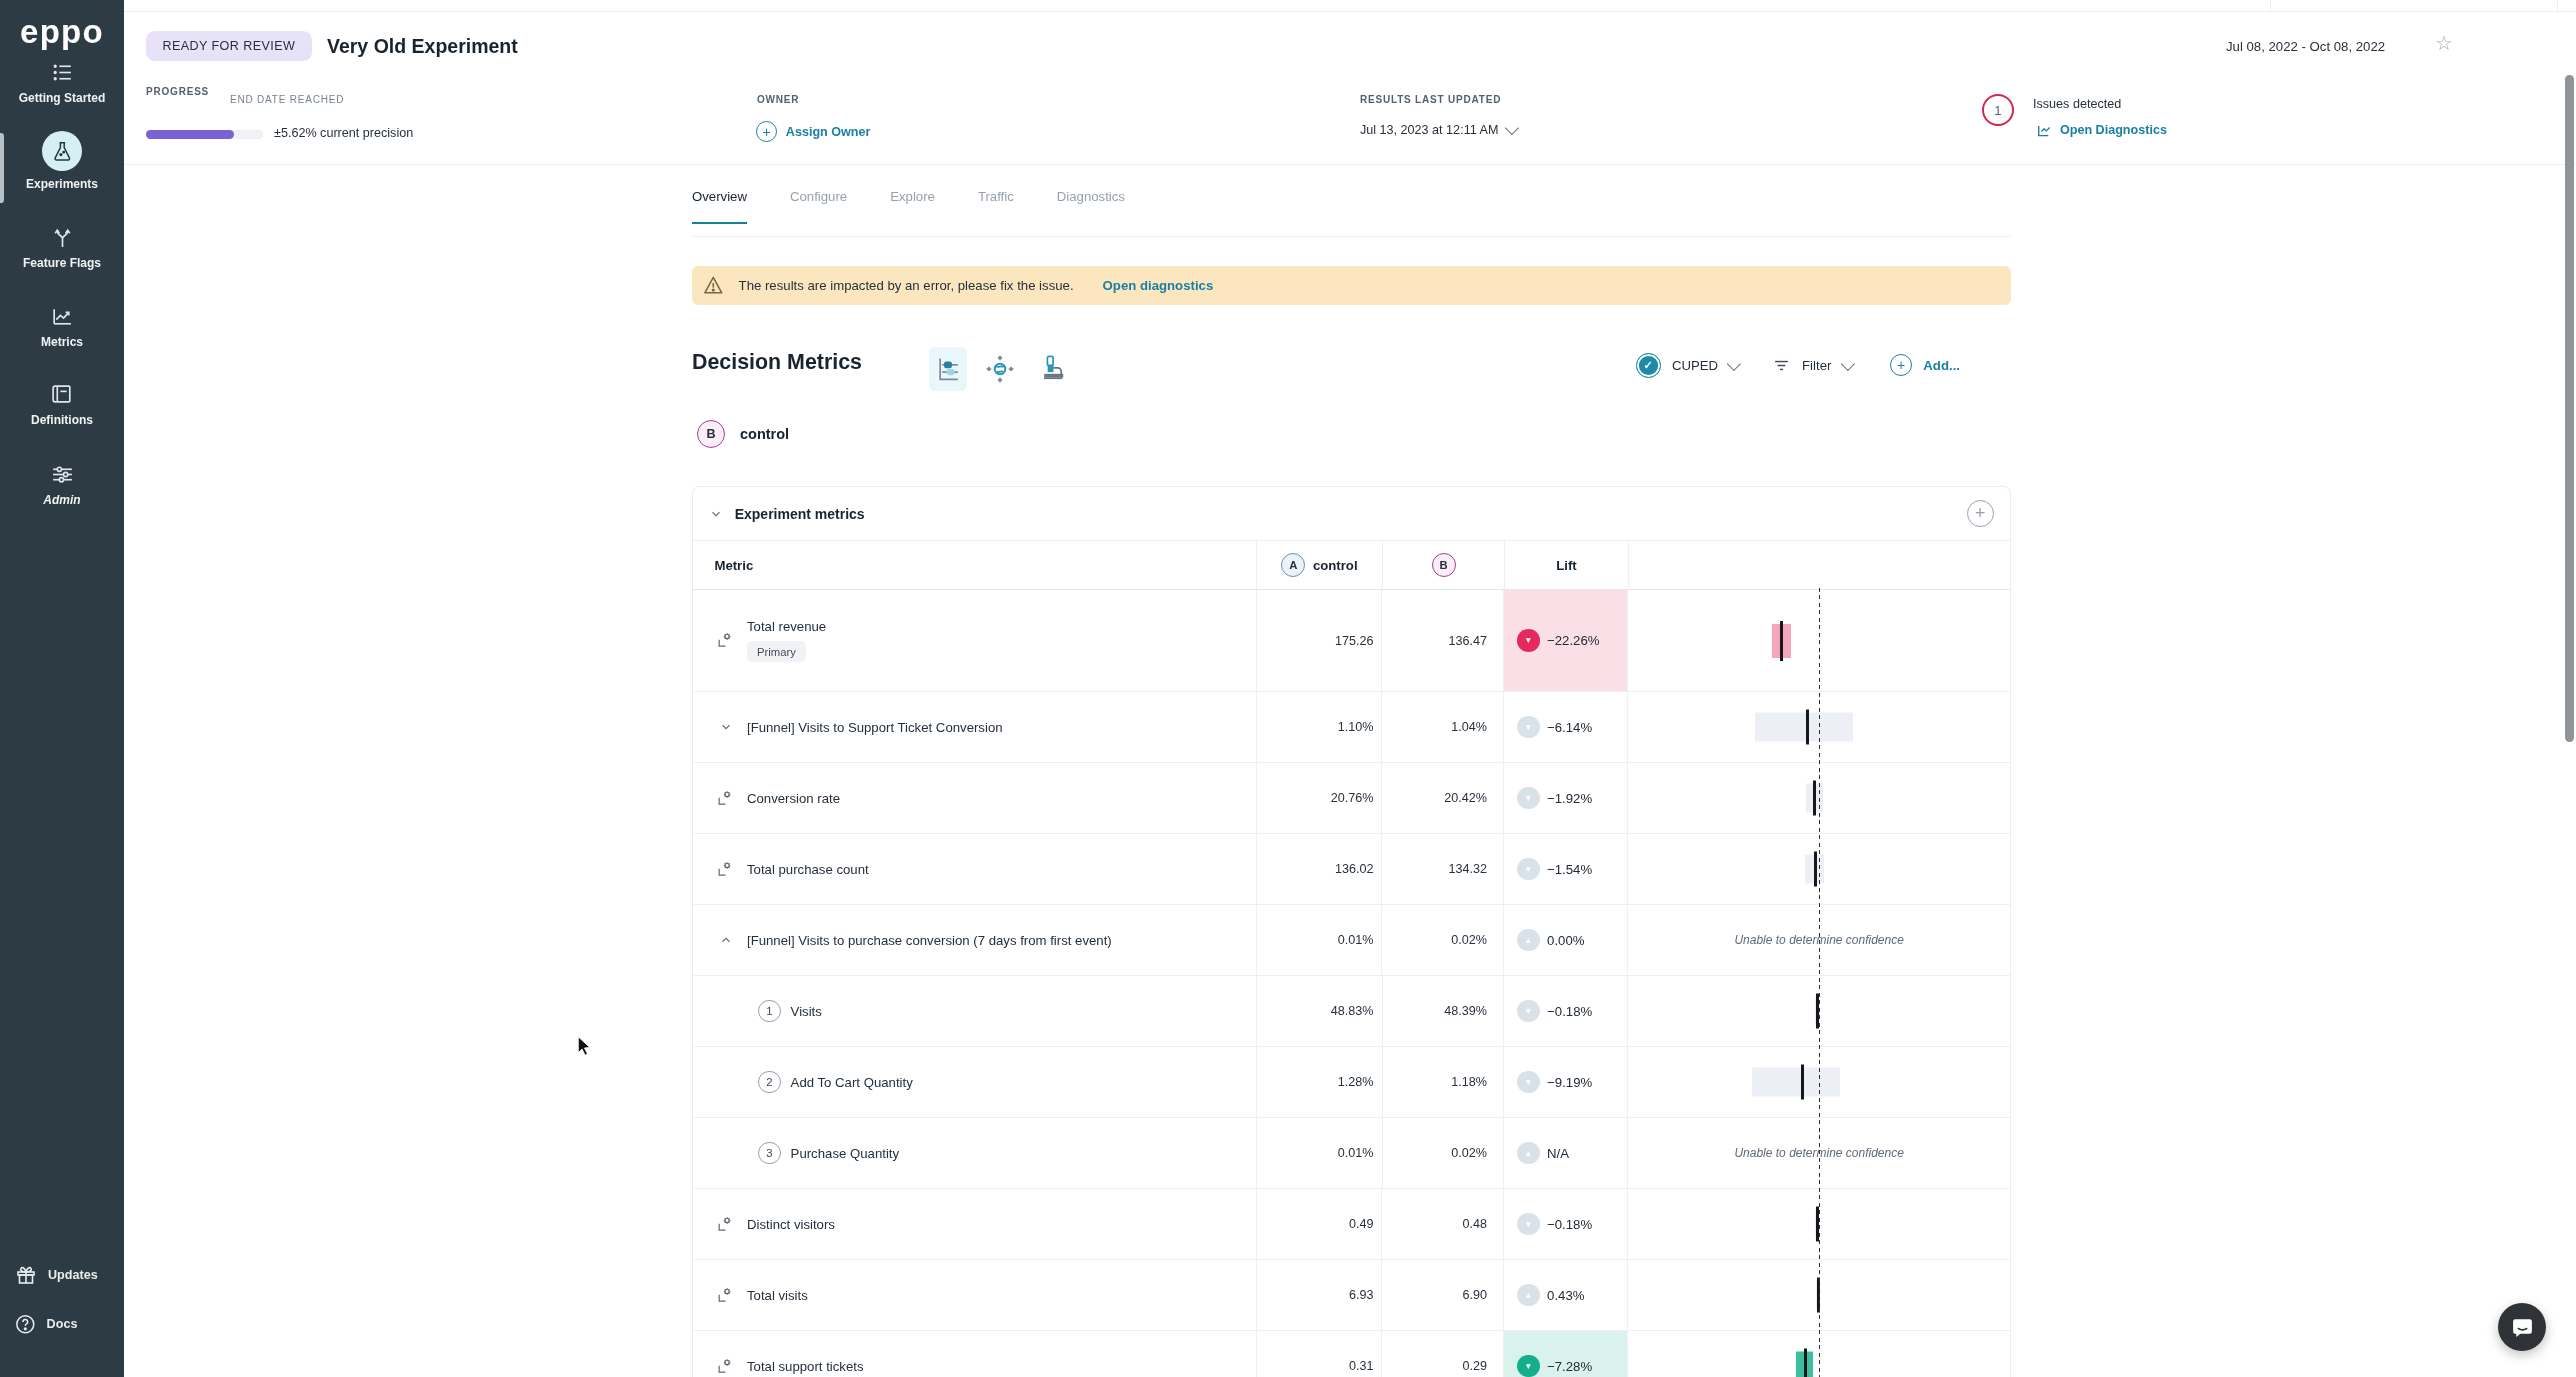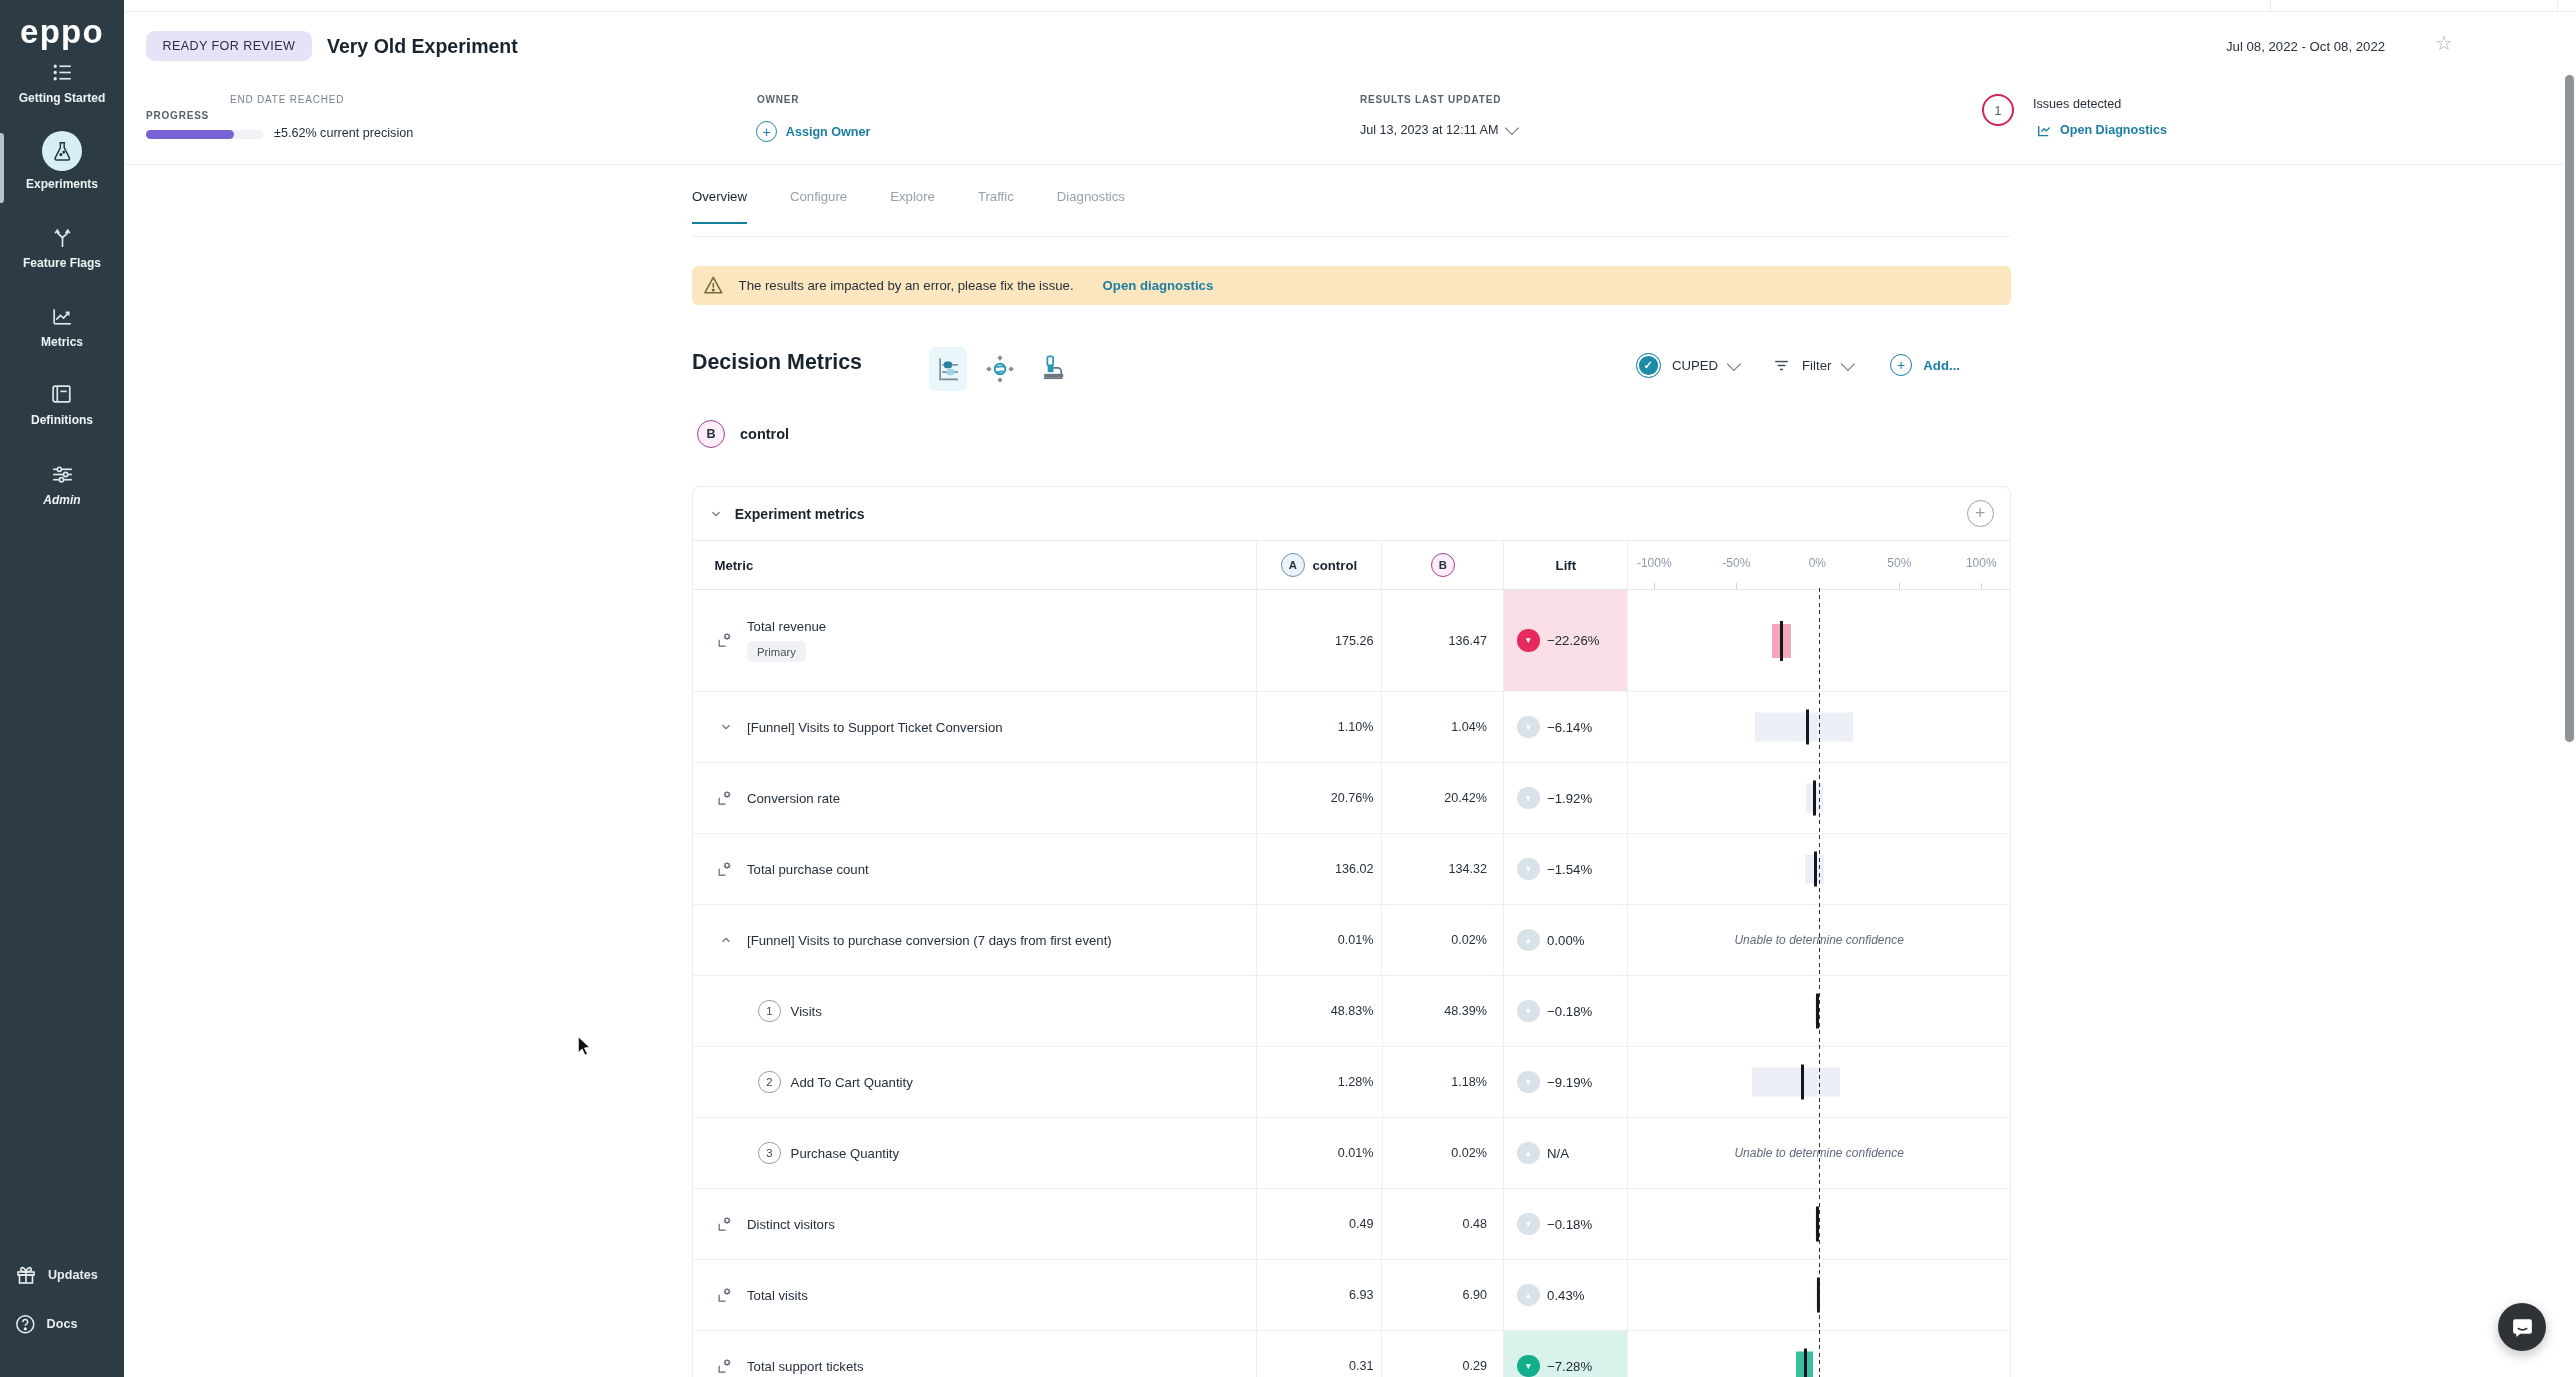--- a/index.html
+++ b/index.html
@@ -234,21 +234,21 @@
 <div class="topbar">
   <div class="vdiv" style="left:2146px;"></div>
   <div class="vdiv" style="left:2433px;"></div>
 </div>
 
 <div class="status-badge">READY FOR REVIEW</div>
 <div class="page-title">Very Old Experiment</div>
 <div class="date-range">Jul 08, 2022 - Oct 08, 2022</div>
 <div class="star">☆</div>
 
-<div class="abs eyebrow" style="left:146px;top:110px;">PROGRESS</div>
+<div class="abs eyebrow" style="left:146px;top:86px;">PROGRESS</div>
 <div class="abs eyebrow dim" style="left:230px;top:94px;">END DATE REACHED</div>
 <div class="progress-track">
   <div class="progress-fill" id="progress-fill" style="width: 75%;"></div>
 </div>
 <div class="precision">±5.62% current precision</div>
 
 <div class="abs eyebrow" style="left:757px;top:94px;">OWNER</div>
 <div class="abs" style="left:756px;top:121px;display:flex;align-items:center;gap:8.8px;">
   <span class="plus-circ">+</span>
   <span class="link-bold">Assign Owner</span>
@@ -375,31 +375,20 @@
     <div class="cell c-a" style="justify-content:center;padding:0;gap:7.5px;">
       <span class="v-circle v-a" style="width:24px;height:24px;font-size:11.3px;">A</span>
       <span class="th-txt">control</span>
     </div>
     <div class="cell c-b" style="justify-content:center;padding:0;">
       <span class="v-circle v-b" style="width:24px;height:24px;font-size:11.3px;">B</span>
     </div>
     <div class="cell c-lift" style="justify-content:center;padding:0;">
       <span class="th-txt">Lift</span>
     </div>
-    <div class="cell c-chart" id="axis-head">
-        <span class="axis-lab" style="left: 26px;">-100%</span>
-        <span class="axis-tick" style="left: 26px;"></span>
-        <span class="axis-lab" style="left: 108px;">-50%</span>
-        <span class="axis-tick" style="left: 108px;"></span>
-        <span class="axis-lab" style="left: 189px;">0%</span>
-        <span class="axis-lab" style="left: 271px;">50%</span>
-        <span class="axis-tick" style="left: 271px;"></span>
-        <span class="axis-lab" style="left: 353px;">100%</span>
-        <span class="axis-tick" style="left: 353px;"></span>
-      </div>
   </div>
 
   <div id="rows-host">
   <div class="trow tall">
     <div class="cell c-metric">
       <span class="glyph">
             <svg width="19" height="19" viewBox="0 0 24 24" fill="none" stroke="#5d6975" stroke-width="1.5">
               <path d="M4 11v8h8"></path>
               <circle cx="14" cy="7" r="2.6"></circle>
               <path d="M14 2.8v1.6M14 9.6v1.6M9.8 7h1.6M16.6 7h1.6M11 4l1.1 1.1M15.9 8.9 17 10M17 4l-1.1 1.1M12.1 8.9 11 10"></path>

